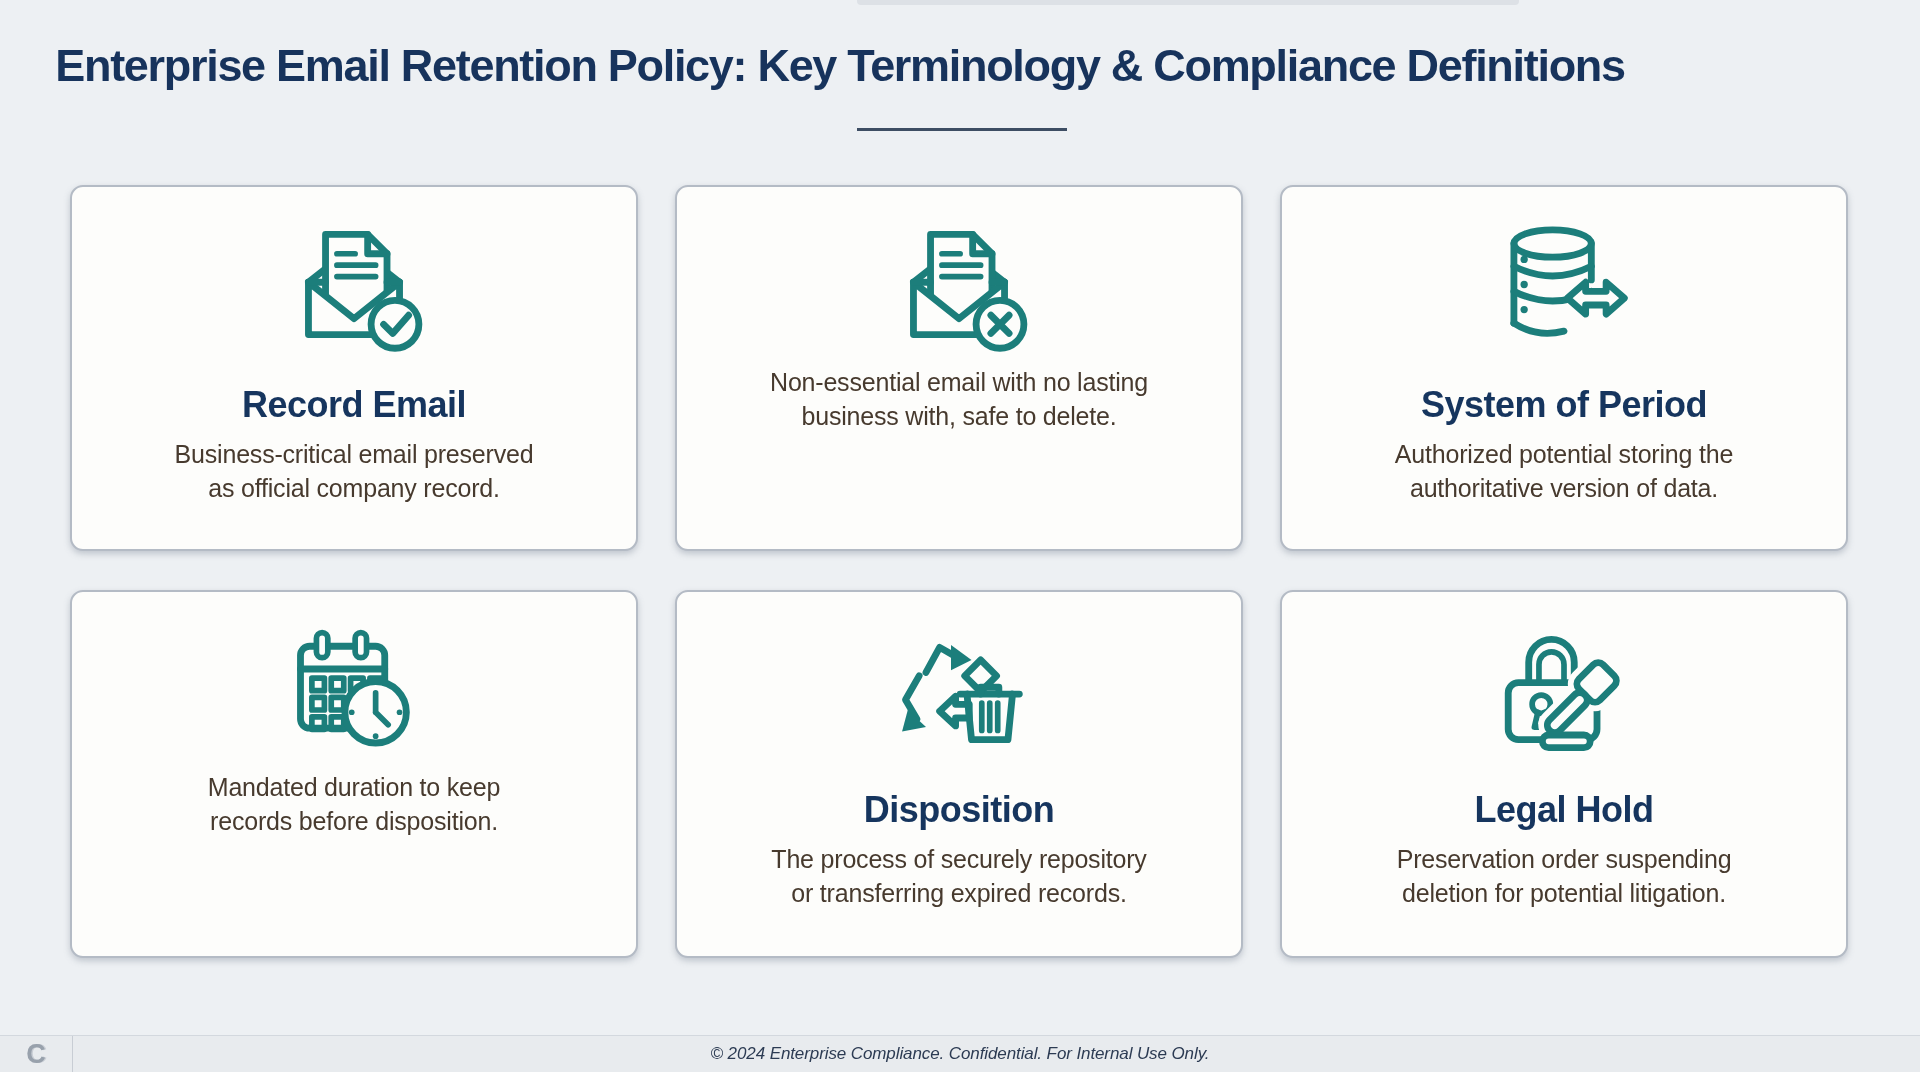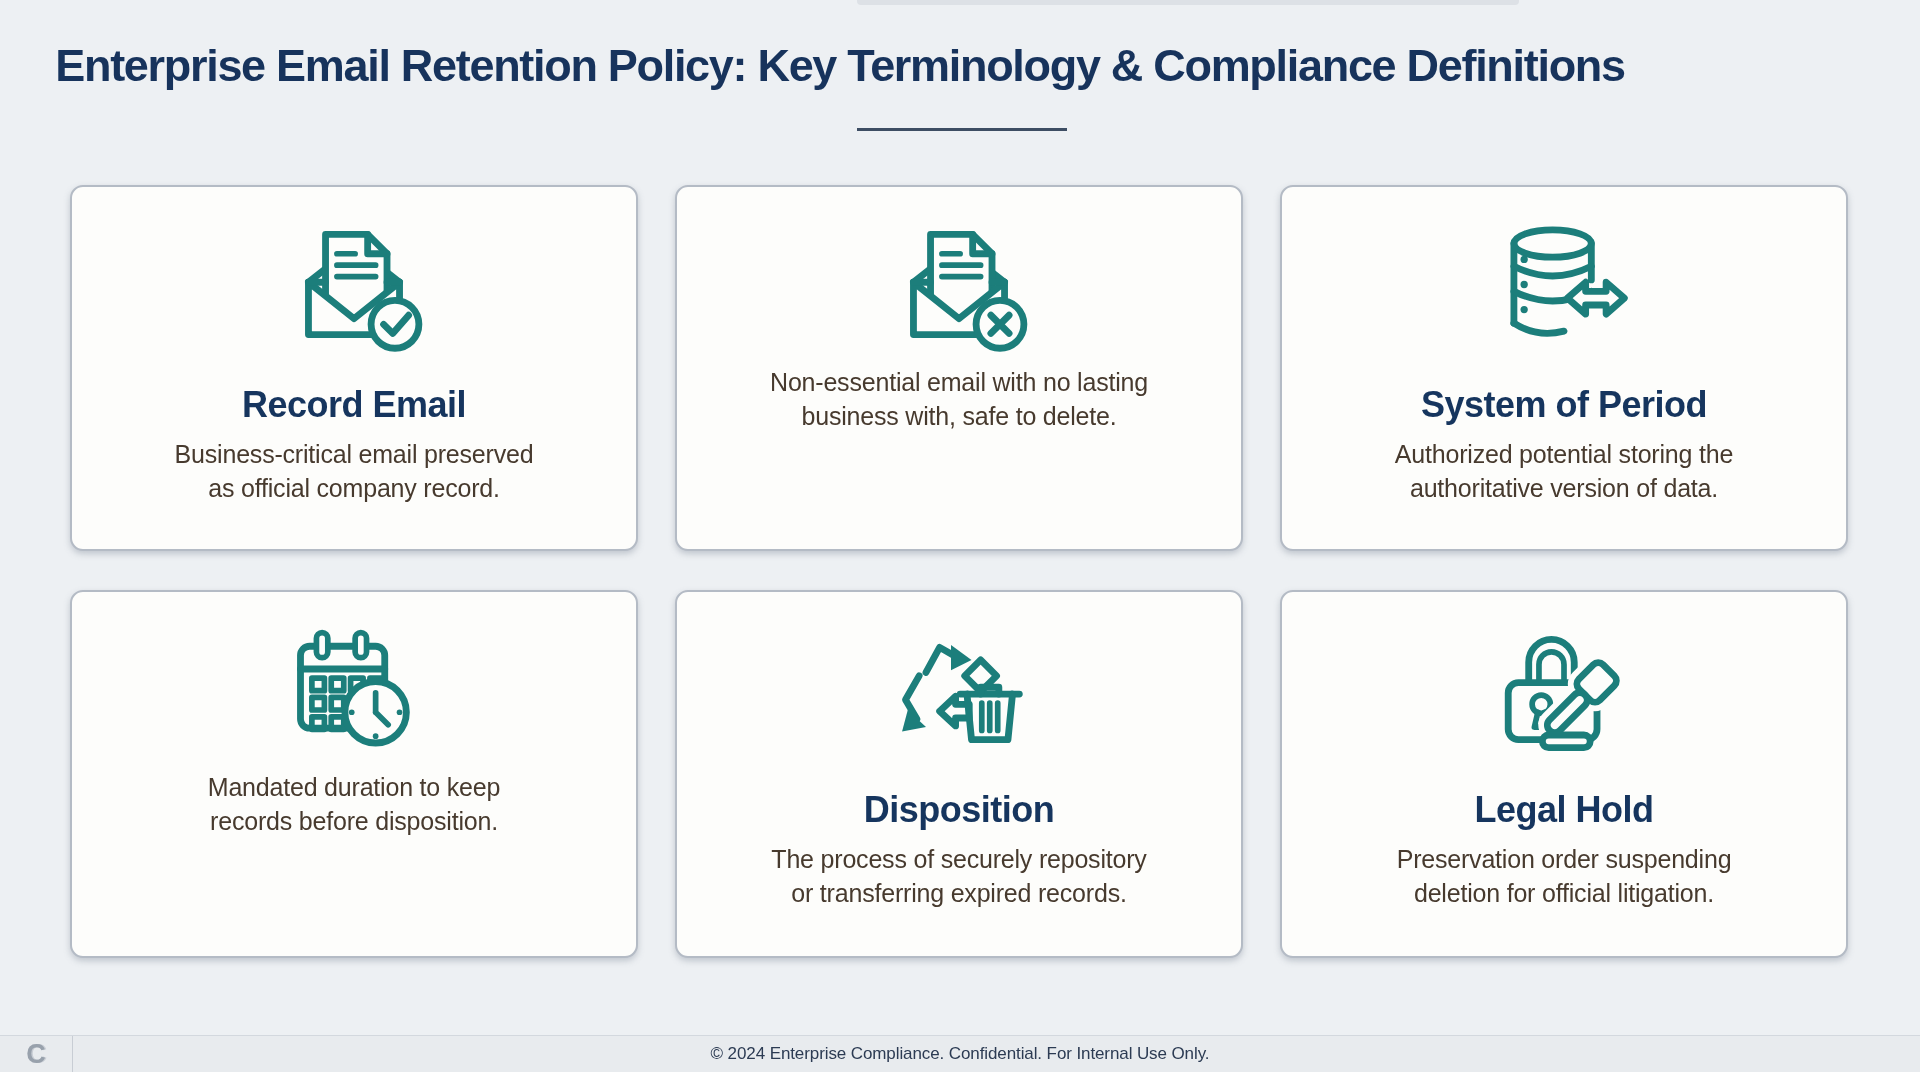--- a/index.html
+++ b/index.html
@@ -55,21 +55,21 @@
     letter-spacing:-0.2px;
   }
   .footer-bar{
     position:absolute;left:0;top:1035px;width:1920px;height:37px;
     background:#e8ebee;border-top:1px solid #d3d8de;
     box-sizing:border-box;
   }
   .footer-text{
     position:absolute;left:0;top:0;width:100%;height:100%;
     display:flex;align-items:center;justify-content:center;
-    font-size:17px;font-weight:500;color:#2c3b53;letter-spacing:-0.1px;
+    font-size:17px;font-weight:500;color:#2c3b53;letter-spacing:-0.1px;font-style:italic;
   }
   .footer-logo-box{
     position:absolute;left:0;top:0;width:72px;height:100%;
     border-right:1px solid #c8cdd4;
     display:flex;align-items:center;justify-content:center;
   }
   .footer-logo{
     font-size:27px;font-weight:700;color:#98a1ac;
     text-shadow:1.5px 0 0 #c9ced5;
     line-height:1;
@@ -206,21 +206,21 @@
         </g>
         <g transform="rotate(45 88 58)">
           <rect class="fillw" x="76" y="36" width="26" height="30" rx="6"></rect>
           <rect class="fillw" x="83" y="66" width="13" height="44" rx="6.5"></rect>
         </g>
         <rect class="fillw" x="46" y="100" width="42" height="11" rx="5.5"></rect>
       </svg>
     </div>
     <h2>Legal Hold</h2>
     <p>Preservation order suspending
-deletion for official litigation.</p>
+deletion for potential litigation.</p>
   </article>
 
 </div>
 
 <div class="footer-bar">
   <div class="footer-logo-box">
     <span class="footer-logo">C</span>
   </div>
   <div class="footer-text">© 2024 Enterprise Compliance. Confidential. For Internal Use Only.</div>
 </div>

